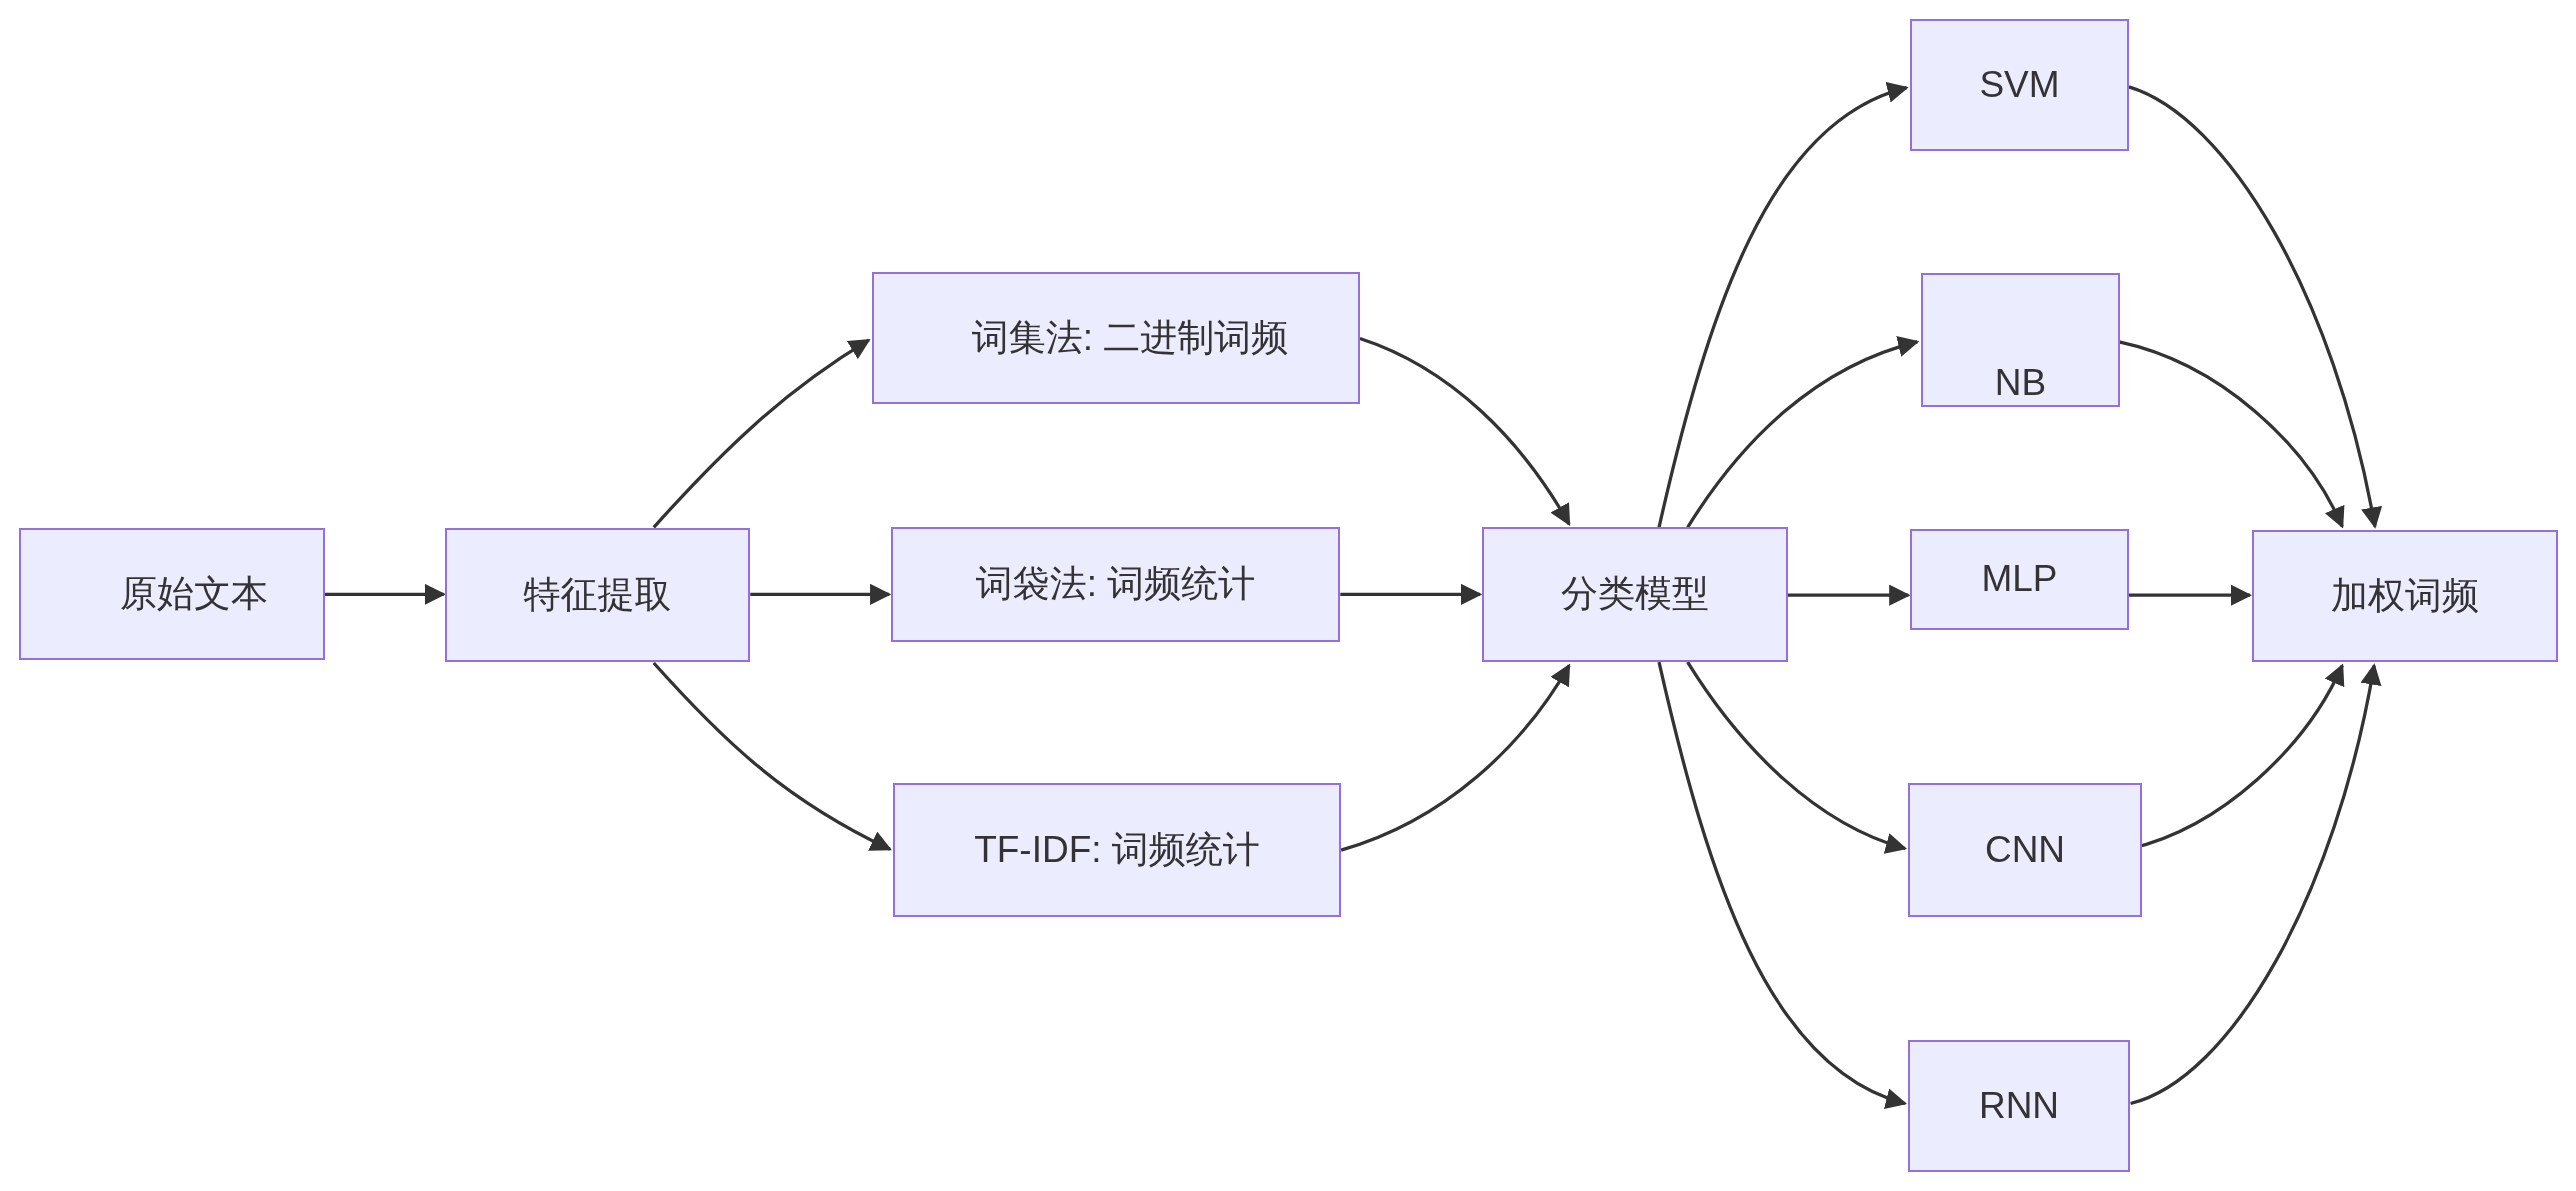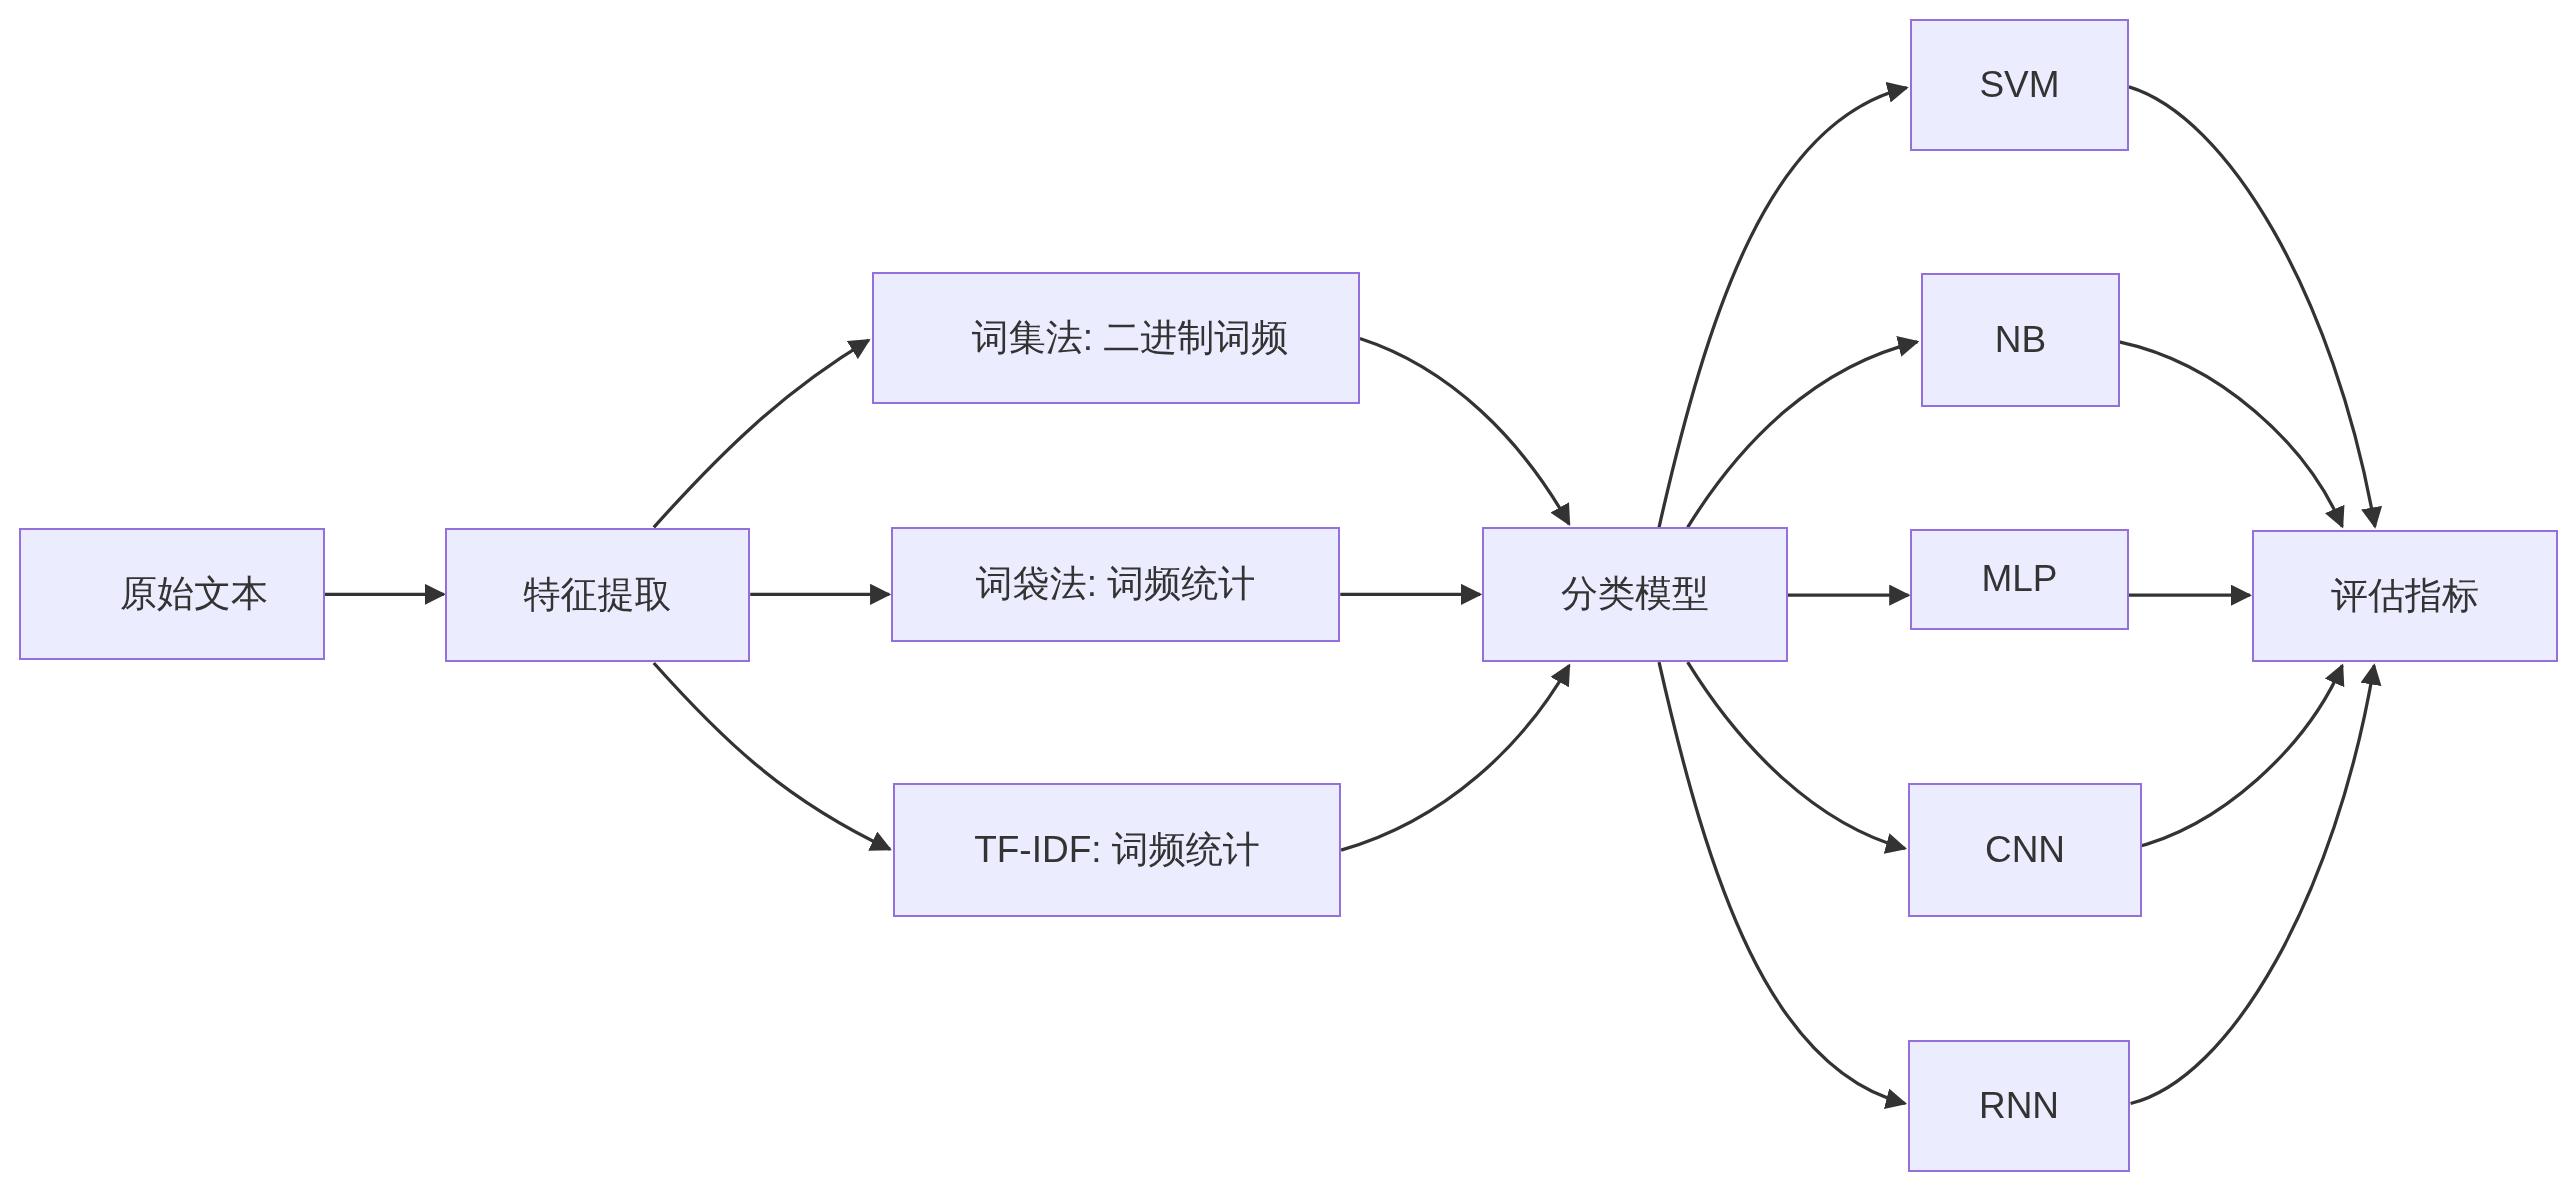--- a/index.html
+++ b/index.html
@@ -92,30 +92,30 @@
       </div>
       <div class="node" style="left: 893px; top: 783px; width: 448px; height: 134px;">
         <span>TF-IDF: 词频统计</span>
       </div>
       <div class="node" style="left: 1482px; top: 527px; width: 306px; height: 135px;">
         <span>分类模型</span>
       </div>
       <div class="node" style="left: 1910px; top: 19px; width: 219px; height: 132px;">
         <span>SVM</span>
       </div>
-      <div class="node" style="left: 1921px; top: 273px; width: 199px; height: 134px;">
+      <div class="node" style="left: 1921px; top: 273px; width: 199px; height: 134px; align-items: flex-end;">
         <span>NB</span>
       </div>
       <div class="node" style="left: 1910px; top: 529px; width: 219px; height: 101px;">
         <span>MLP</span>
       </div>
       <div class="node" style="left: 1908px; top: 783px; width: 234px; height: 134px;">
         <span>CNN</span>
       </div>
       <div class="node" style="left: 1908px; top: 1040px; width: 222px; height: 132px;">
         <span>RNN</span>
       </div>
       <div class="node" style="left: 2252px; top: 530px; width: 306px; height: 132px;">
-        <span>评估指标</span>
+        <span>加权词频</span>
       </div>
     </div>
 </div>
 
 
 </body></html>

